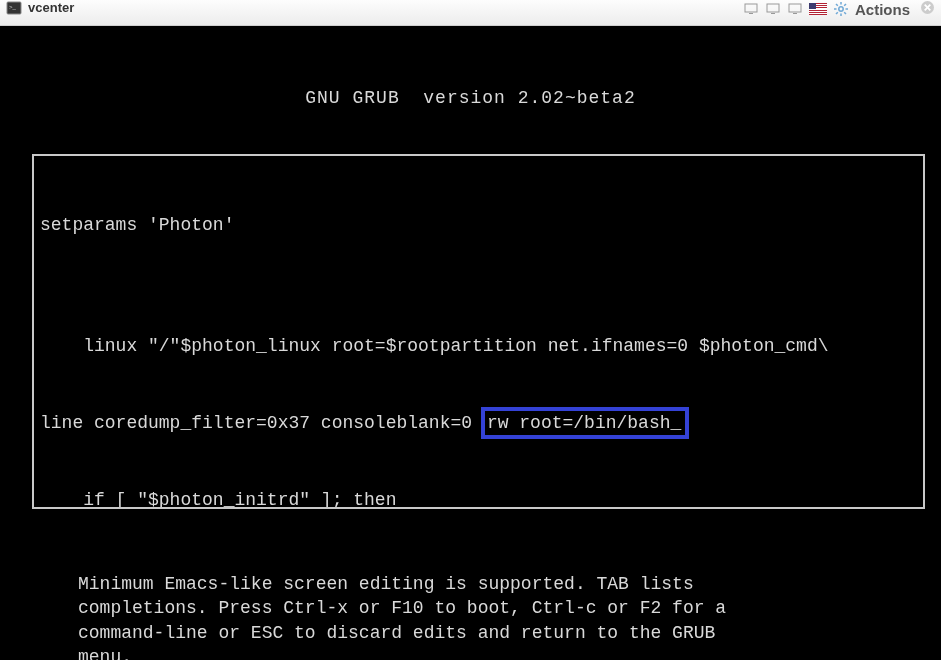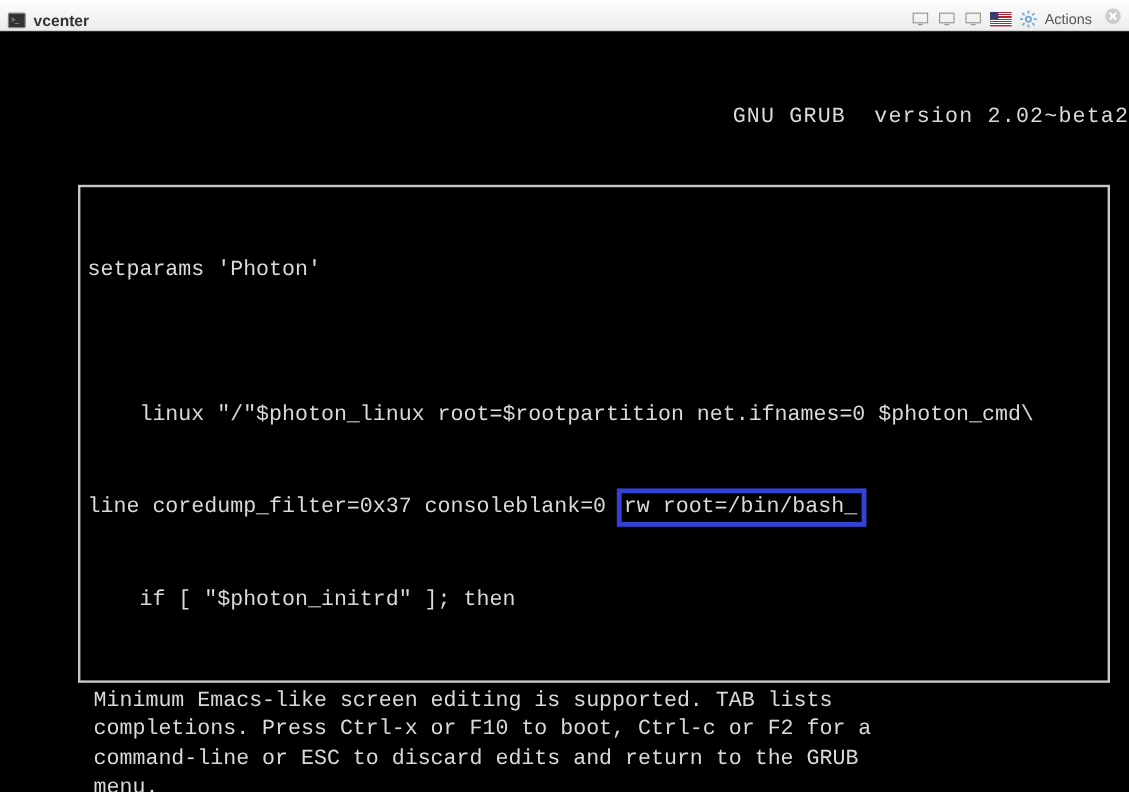--- a/index.html
+++ b/index.html
@@ -8,21 +8,21 @@
       height: 660px;
       font-family: Arial, sans-serif;
       background: #fff;
       overflow: hidden;
     }
     .titlebar {
       height: 26px;
       background: linear-gradient(to bottom, #fdfdfd, #ececec);
       border-bottom: 1px solid #d0d0d0;
       display: flex;
-      align-items: flex-end;
+      align-items: flex-start;
       padding: 0 6px;
       font-size: 13px;
       color: #333;
     }
     .titlebar .icon-box {
       width: 16px;
       height: 16px;
       margin-right: 6px;
       display: inline-flex;
       align-items: center;
@@ -62,57 +62,57 @@
       position: absolute;
       top: 0; left: 0;
       width: 40%; height: 54%;
       background: #3c3b6e;
     }
     .titlebar .gear {
       color: #6fa8d6;
     }
     .titlebar .actions-label {
       color: #555;
-      font-size: 12px;
+      font-size: 15px;
+      font-weight: bold;
     }
     .titlebar .close-x {
       color: #999;
       font-weight: bold;
       font-size: 15px;
       margin-left: 4px;
     }
 
     .console {
       width: 941px;
       height: 634px;
       background: #000;
       color: #d9d9d9;
       font-family: "Courier New", monospace;
       font-size: 18px;
       line-height: 1.35;
       padding: 0;
       position: relative;
     }
     .grub-title {
-      text-align: right;
+      text-align: center;
       padding-top: 60px;
       letter-spacing: 1px;
       white-space: pre;
     }
     .editor-box {
       position: absolute;
       top: 128px;
       left: 32px;
       right: 16px;
-      height: 415px;
+      height: 355px;
       border: 2px solid #c8c8c8;
       padding: 8px 6px;
       white-space: pre;
       overflow: hidden;
-      margin-left: 33px;
     }
     .editor-box .line { white-space: pre; }
     .highlight-box {
       display: inline-block;
       border: 4px solid #3442d6;
       padding: 0 4px 0 2px;
       margin-left: -2px;
     }
     .footer-help {
       position: absolute;

